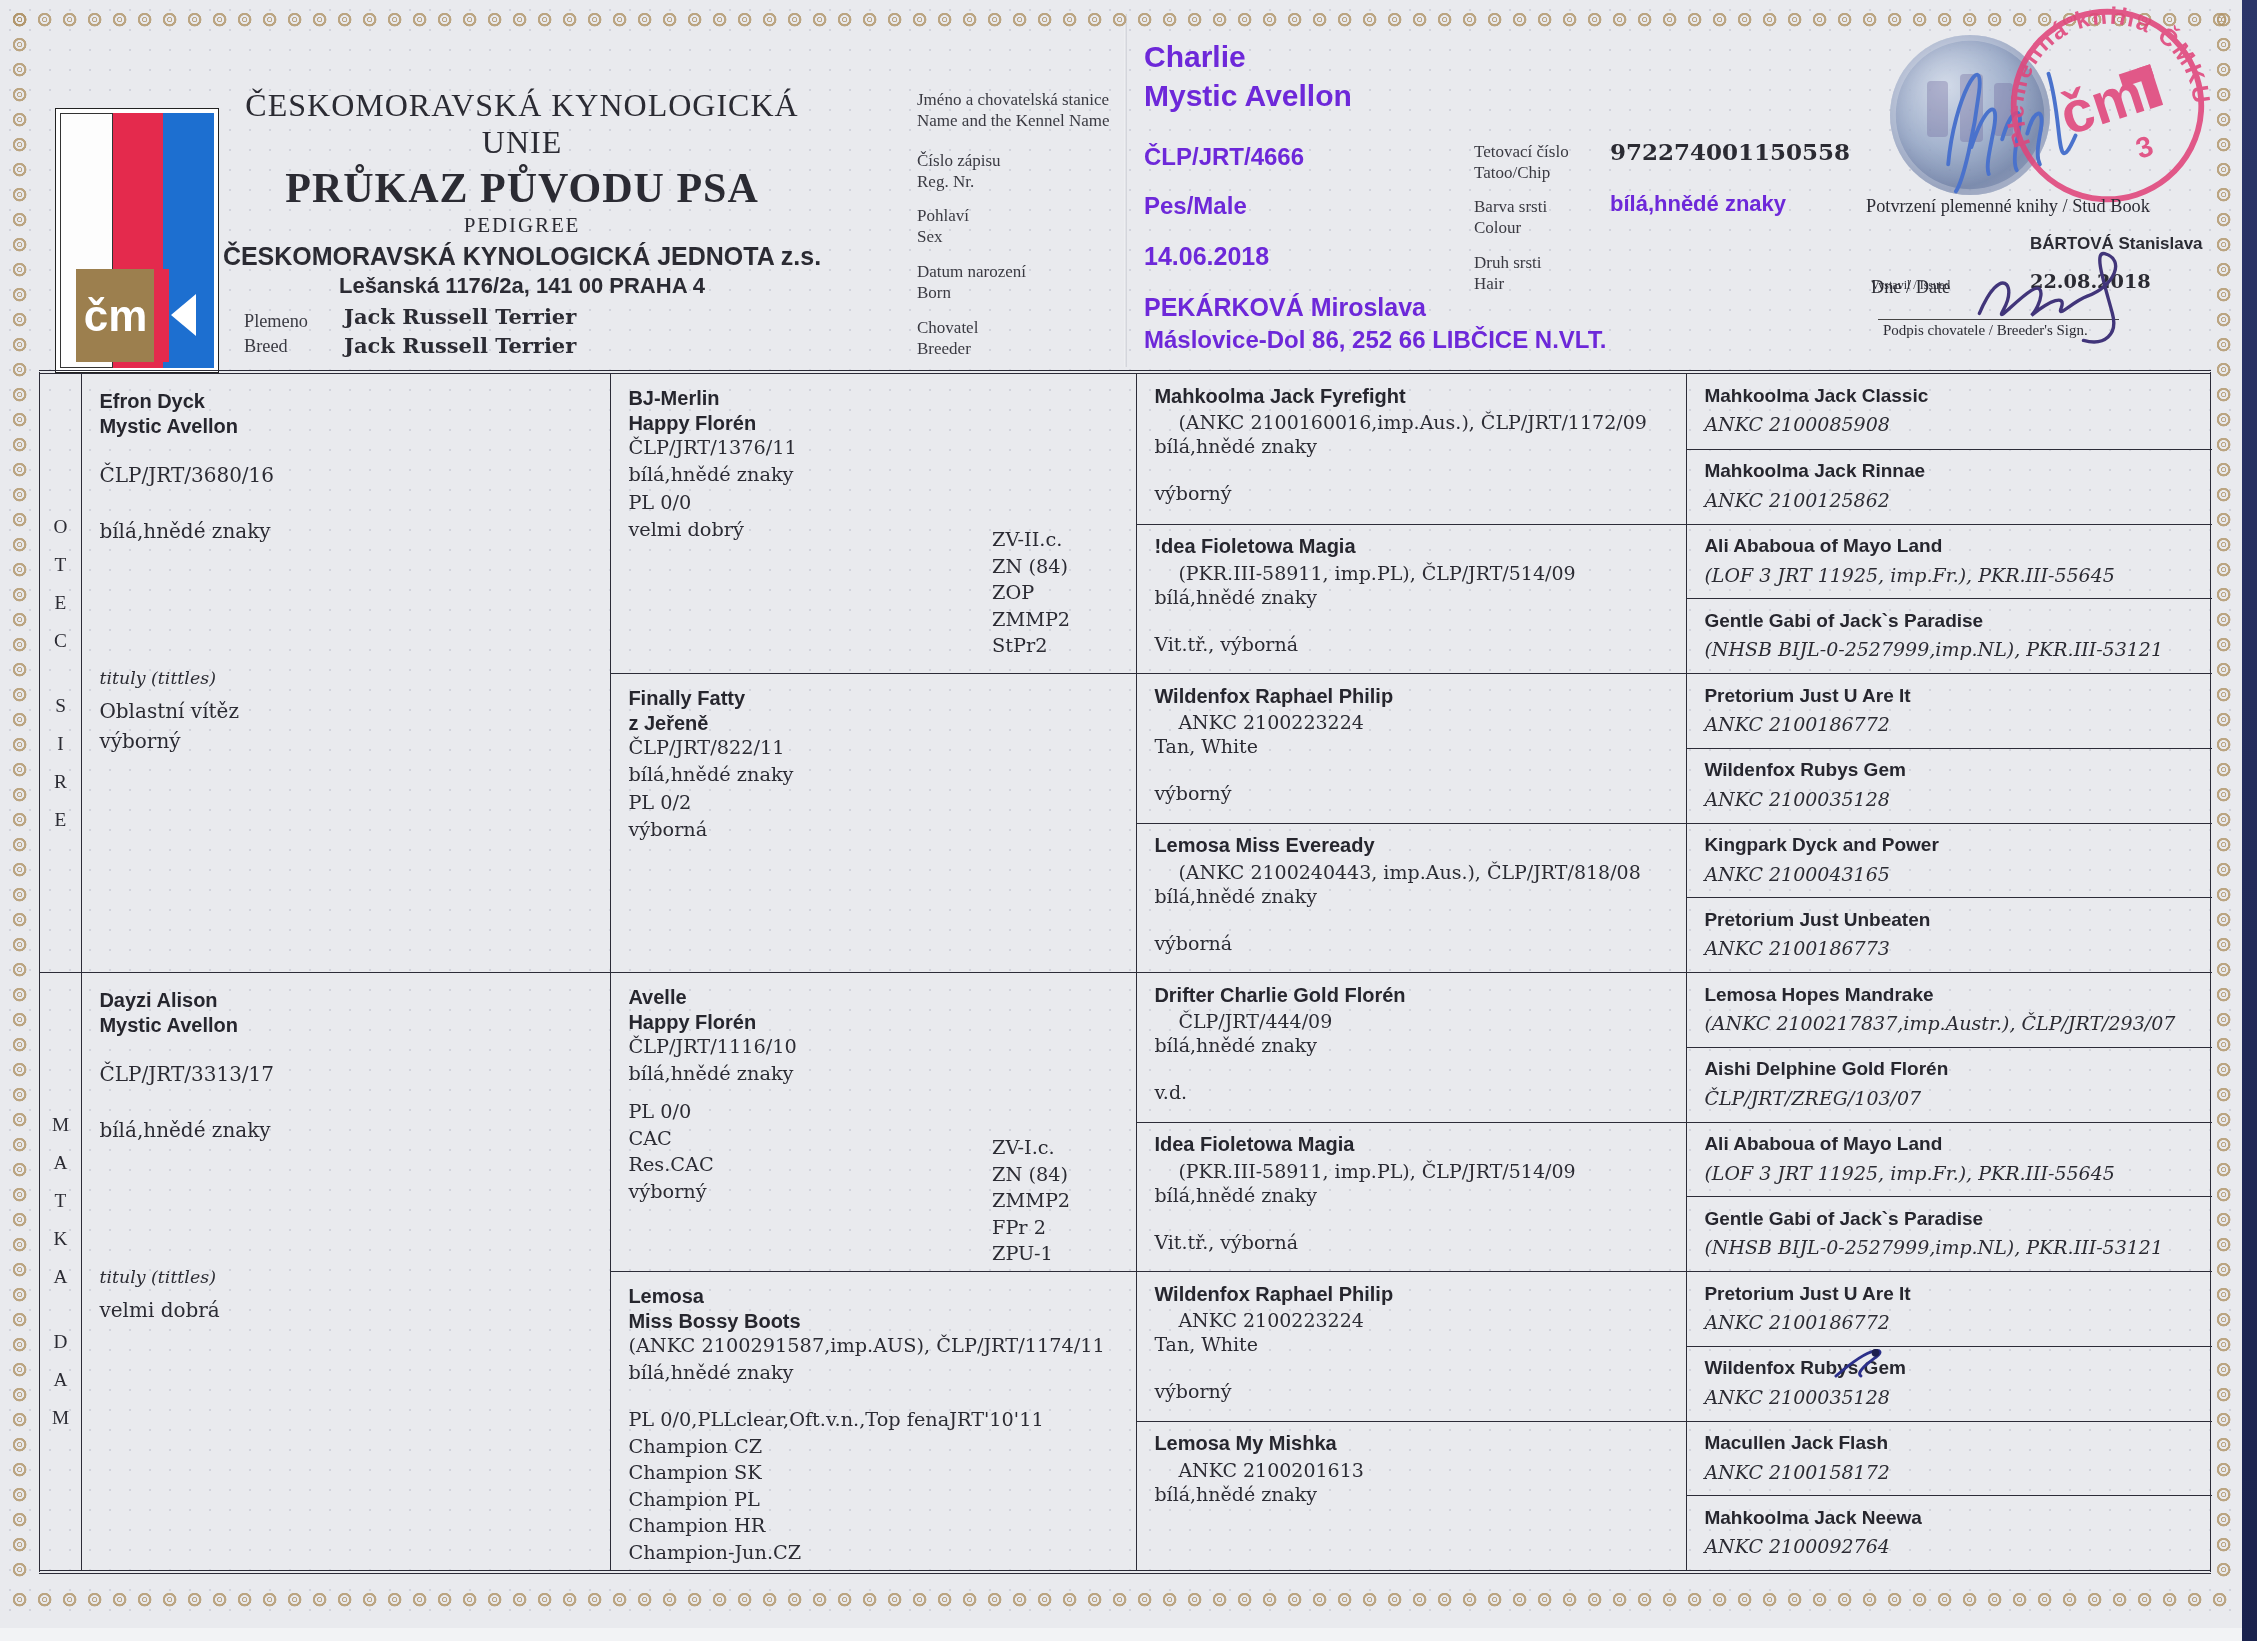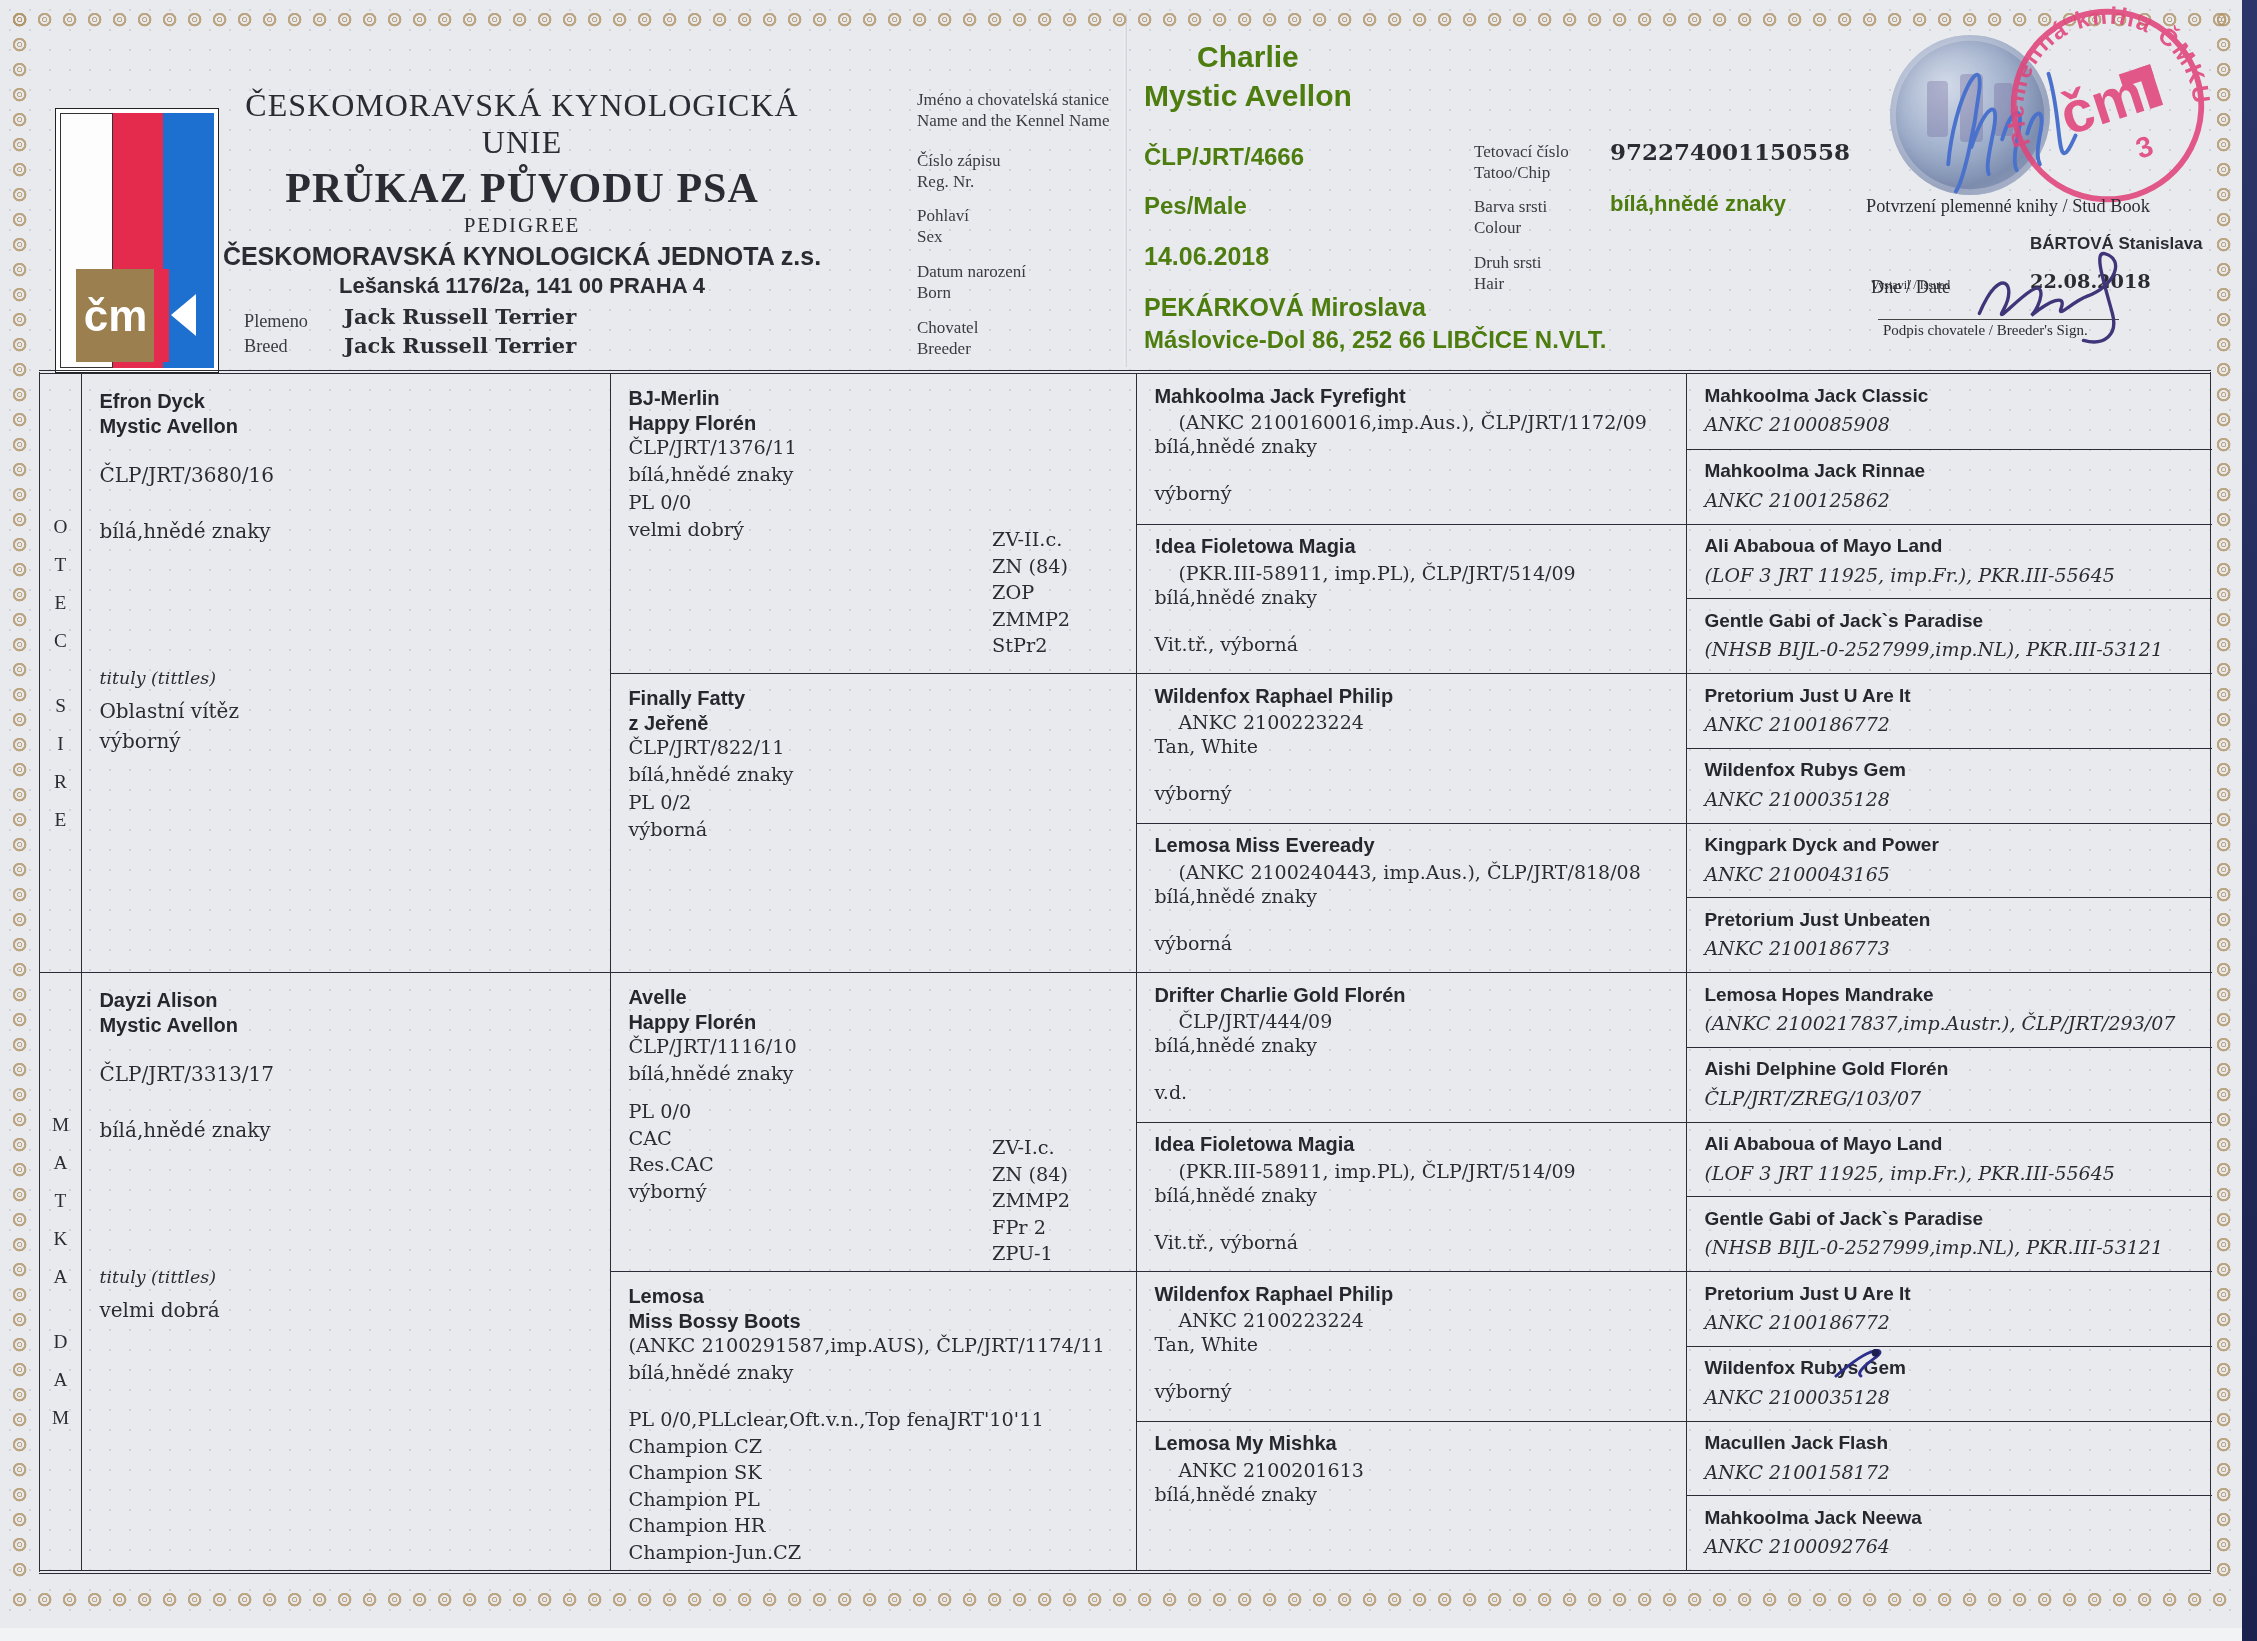--- a/index.html
+++ b/index.html
@@ -59,21 +59,21 @@
   .org-member{font-size:21px;margin-top:5.8px;}
   .doc-title{font-size:42px;font-weight:bold;letter-spacing:1px;margin-top:2.9px;}
   .doc-sub{font-size:21px;letter-spacing:1.9px;margin-top:1px;}
   .club{font-family:"Liberation Sans",sans-serif;font-weight:bold;font-size:25px;margin-top:3.9px;}
   .club-addr{font-family:"Liberation Sans",sans-serif;font-weight:bold;font-size:22px;margin-top:1.9px;}
 
   .lbl{font-size:17px;line-height:21px;color:#3a3a42;}
   .breed-lbl{left:244px;top:309px;font-size:18.3px;line-height:25px;}
   .breed-val{left:344px;top:302px;font-size:21px;line-height:29px;font-weight:bold;font-family:"DejaVu Serif",serif;}
 
-  .dogval{font-family:"Liberation Sans",sans-serif;font-weight:bold;color:#4d7c0f;text-align:center;}
+  .dogval{font-family:"Liberation Sans",sans-serif;font-weight:bold;color:#6d28d9;}
   .dog-name{left:1144px;top:37px;font-size:30px;line-height:39px;}
   .dog-reg{left:1144px;top:143px;font-size:24px;}
   .dog-sex{left:1144px;top:192px;font-size:24px;}
   .dog-born{left:1144px;top:242px;font-size:25px;}
   .dog-breeder{left:1144px;top:293px;font-size:25px;}
   .dog-addr{left:1144px;top:326px;font-size:24px;}
 
   .chip-val{left:1610px;top:138px;font-size:23px;font-weight:bold;font-family:"DejaVu Serif",serif;}
   .colour-val{left:1610px;top:191px;font-size:22px;}
 

